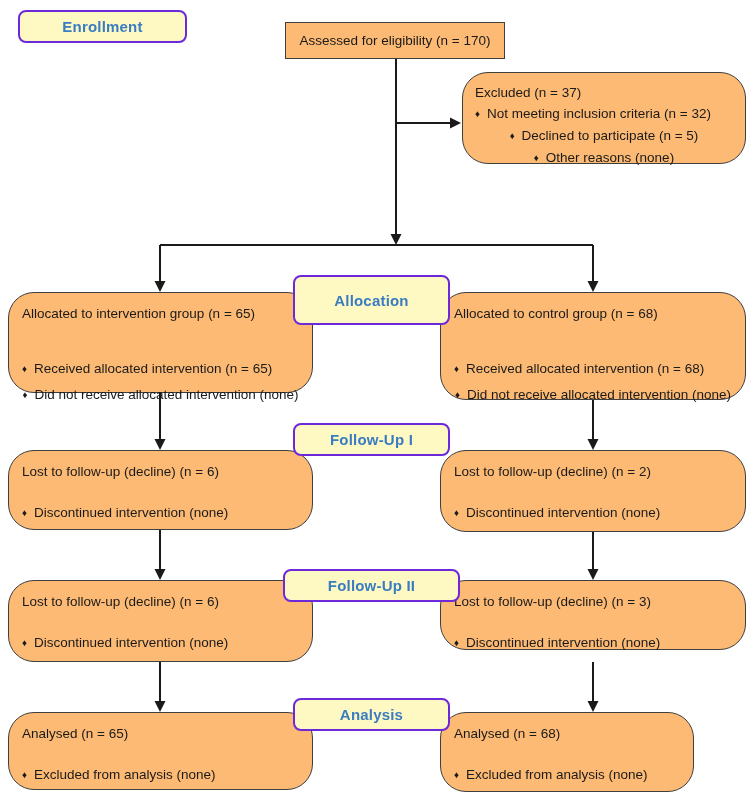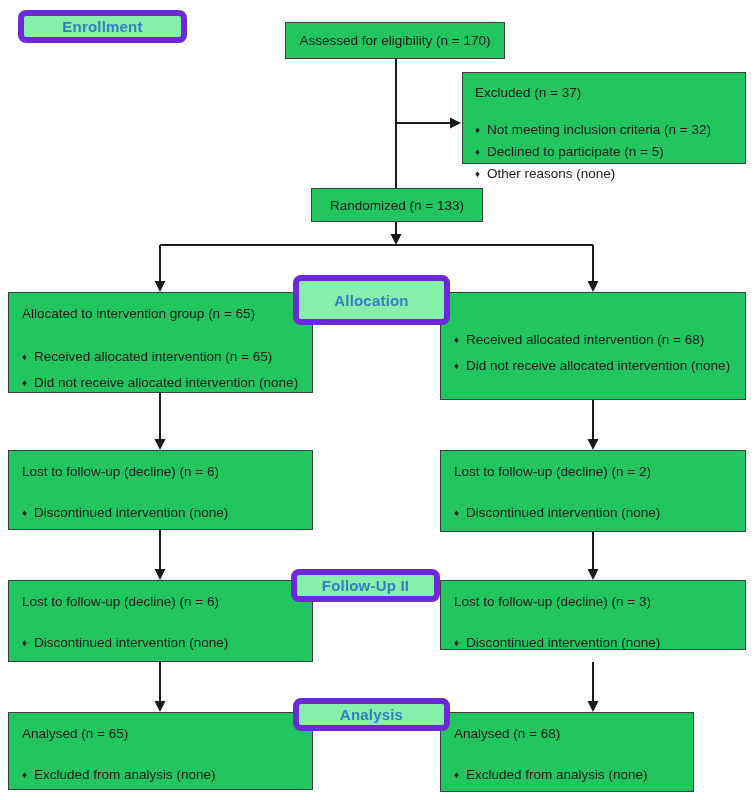--- a/index.html
+++ b/index.html
@@ -16,67 +16,68 @@
 
   svg.connectors {
     position: absolute;
     left: 0; top: 0;
     width: 755px; height: 800px;
     z-index: 1;
   }
 
   .box {
     position: absolute;
-    background: #22c55e;
+    background: #fdba74;
     border: 1.5px solid #3f3f3f;
     z-index: 2;
     color: #1a1a1a;
     font-size: 13.5px;
     line-height: 17px;
   }
 
   .box.center-text {
     display: flex;
     align-items: center;
     justify-content: center;
     text-align: center;
   }
 
   .box.content {
     padding: 12px 13px;
+    border-radius: 26px;
   }
 
   .box.content.tight {
     padding: 9px 12px;
     line-height: 21px;
   }
 
   .box .title { white-space: nowrap; }
-  .box .bullets { margin-top: 26px; }
-  .box.content .bullets .bullet + .bullet { margin-top: 8px; }
-  .box.content.tight .bullets { margin-top: 16px; }
+  .box .bullets { margin-top: 38px; }
+  .box.content .bullets .bullet + .bullet { margin-top: 8px; text-align: center; }
+  .box.content.tight .bullets { margin-top: 0; }
   .box.content.tight .bullets .bullet + .bullet { margin-top: 0; }
   .box .bullets.single { margin-top: 24px; }
 
   .bullet { white-space: nowrap; }
   .bullet-marker {
     font-size: 0.72em;
     margin-right: 7px;
     position: relative;
     top: -1px;
   }
 
   .stage-label {
     position: absolute;
     z-index: 3;
     display: flex;
     align-items: center;
     justify-content: center;
-    background: #86efac;
-    border: 6px solid #6d28d9;
+    background: #fef9c3;
+    border: 2px solid #6d28d9;
     border-radius: 8px;
     color: #3a7cc1;
     font-weight: bold;
     font-size: 15px;
     letter-spacing: 0.2px;
   }
 
   b { font-weight: normal; }
 </style>
 </head>
@@ -116,22 +117,23 @@
       <polygon points="587.5,569 598.5,569 593,580"></polygon>
       <polygon points="154.5,701 165.5,701 160,712"></polygon>
       <polygon points="587.5,701 598.5,701 593,712"></polygon>
     </g>
   </svg>
 
   <div class="stage-label" style="left:18px;top:10px;width:169px;height:33px">Enrollment</div>
 
   <div class="stage-label" style="left:293px;top:275px;width:157px;height:50px">Allocation</div>
 
-
-  <div class="stage-label" style="left:291px;top:569px;width:149px;height:33px">Follow-Up II</div>
+  <div class="stage-label" style="left:293px;top:423px;width:157px;height:33px">Follow-Up I</div>
+
+  <div class="stage-label" style="left:283px;top:569px;width:177px;height:33px">Follow-Up II</div>
 
   <div class="stage-label" style="left:293px;top:698px;width:157px;height:33px">Analysis</div>
 
   <div class="box center-text" style="left:285px;top:22px;width:220px;height:37px">
     <span>Assessed for eligibility (n = 170)</span>
   </div>
 
   <div class="box content tight" style="left:462px;top:72px;width:284px;height:92px">
     <div class="title">Excluded (n = 37)</div>
     <div class="bullets">
@@ -140,39 +142,39 @@
       </div>
       <div class="bullet">
         <span class="bullet-marker">♦</span><span>Declined to participate (n = 5)</span>
       </div>
       <div class="bullet">
         <span class="bullet-marker">♦</span><span>Other reasons (none)</span>
       </div>
     </div>
   </div>
 
-  <div class="box center-text" style="left:311px;top:188px;width:172px;height:34px">
-    <span>Randomized (n = 133)</span>
-  </div>
 
   <div class="box content" style="left:8px;top:292px;width:305px;height:101px">
     <div class="title">
       <span>Allocated to </span><b>intervention group</b><span> (n = 65)</span>
     </div>
     <div class="bullets">
       <div class="bullet">
         <span class="bullet-marker">♦</span><span>Received allocated intervention (n = 65)</span>
       </div>
       <div class="bullet">
         <span class="bullet-marker">♦</span><span>Did not receive allocated intervention (none)</span>
       </div>
     </div>
   </div>
 
   <div class="box content" style="left:440px;top:292px;width:306px;height:108px">
+    <div class="title">
+      <span>Allocated to </span><b>control group</b><span> (n = 68)</span>
+    </div>
     <div class="bullets">
       <div class="bullet">
         <span class="bullet-marker">♦</span><span>Received allocated intervention (n = 68)</span>
       </div>
       <div class="bullet">
         <span class="bullet-marker">♦</span><span>Did not receive allocated intervention (none)</span>
       </div>
     </div>
   </div>
 

